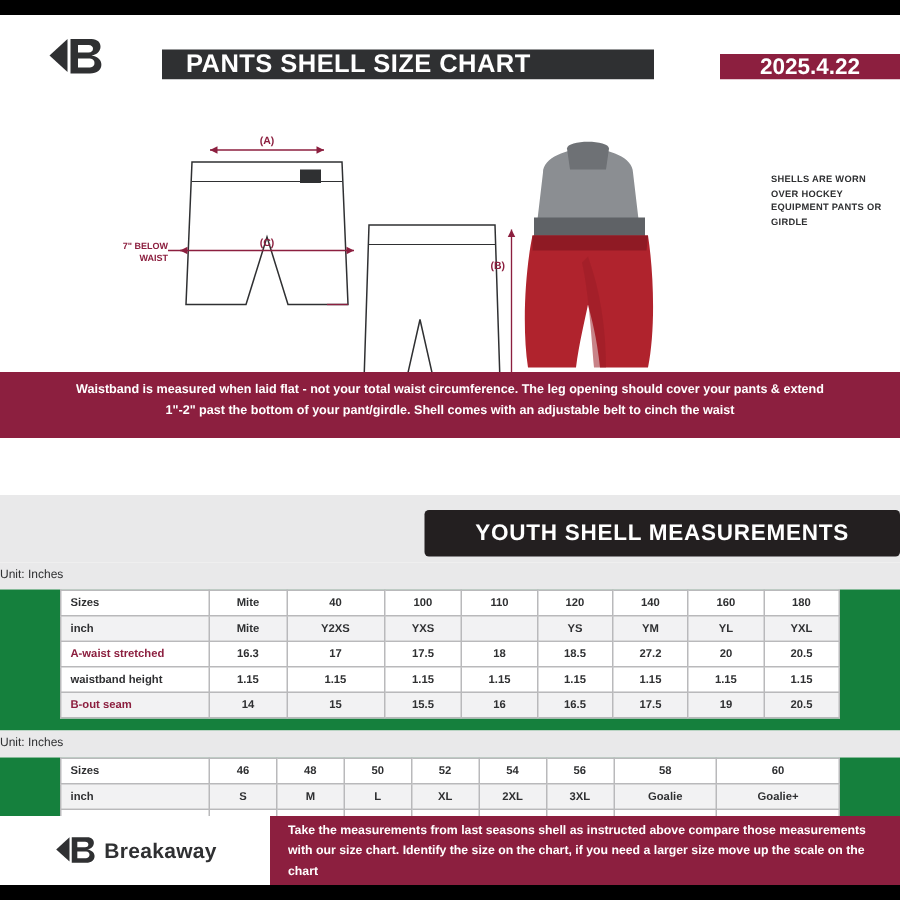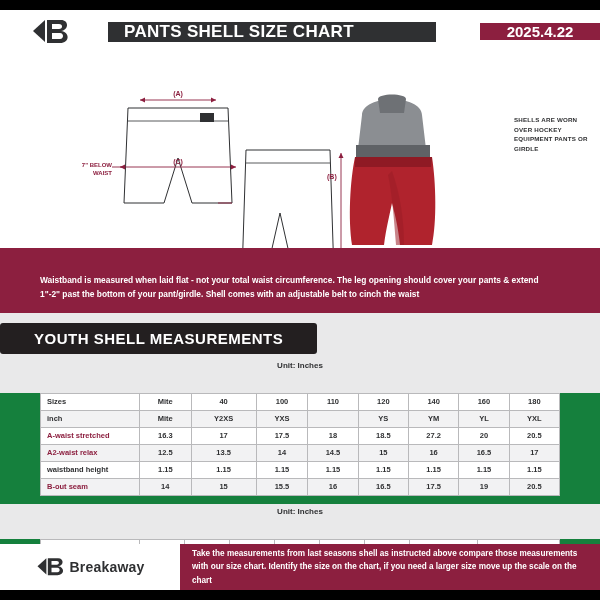--- a/index.html
+++ b/index.html
@@ -11,21 +11,21 @@
   }
   .page{
     position:absolute;left:0;top:10px;
     width:600px;height:580px;
     background:#ffffff;
     overflow:hidden;
   }
 
   
   .header{
-    display:flex;align-items:center;height:43px;
+    display:flex;align-items:flex-end;height:43px;
     background:#ffffff;
   }
   .logo-cell{
     width:108px;display:flex;align-items:center;justify-content:center;
     background:#ffffff;
   }
   .title-cell{
     flex:1;display:flex;align-items:center;
     background:#2f3032;color:#ffffff;
     padding-left:16px;
@@ -49,36 +49,36 @@
     letter-spacing:.2px;
   }
   .below-waist{
     position:absolute;left:72px;top:108px;width:40px;
     font-size:6px;line-height:1.4;color:#8c1f3f;font-weight:bold;text-align:right;
   }
 
   
   .callout{
     background:#8c1f3f;color:#ffffff;
-    padding:26px 40px 11px 40px;
-    text-align:left;font-size:8.4px;line-height:1.65;font-weight:bold;
+    padding:5px 40px 11px 40px;
+    text-align:center;font-size:8.4px;line-height:1.65;font-weight:bold;
   }
 
   
   .banner-wrap{
-    background:#e9e9ea;padding:10px 0 4px 0;text-align:left;
+    background:#e9e9ea;padding:10px 0 4px 0;text-align:right;margin-top:38px;
   }
   .banner{
     display:inline-block;background:#231f20;color:#ffffff;
     font-size:15px;font-weight:bold;letter-spacing:.5px;
     padding:7px 34px;border-radius:3px;
   }
   .unit{
-    background:#e9e9ea;text-align:center;font-size:8px;color:#2f3032;
-    padding:3px 0 23px 0;font-weight:bold;
+    background:#e9e9ea;font-size:8px;color:#2f3032;
+    padding:3px 0 6px 0;font-weight:normal;
   }
 
   
   .tbl-wrap{background:#15803d;padding:0 40px 8px 40px;}
   table{
     width:100%;border-collapse:collapse;background:#ffffff;
     font-size:7.5px;color:#2f3032;
   }
   th,td{
     border:1px solid #b9b9bb;
@@ -216,31 +216,20 @@
             <td class="lbl-red">A-waist stretched</td>
             <td>16.3</td>
             <td>17</td>
             <td>17.5</td>
             <td>18</td>
             <td>18.5</td>
             <td>27.2</td>
             <td>20</td>
             <td>20.5</td>
           </tr>
-          <tr class="row-alt">
-            <td class="lbl-red">A2-waist relax</td>
-            <td>12.5</td>
-            <td>13.5</td>
-            <td>14</td>
-            <td>14.5</td>
-            <td>15</td>
-            <td>16</td>
-            <td>16.5</td>
-            <td>17</td>
-          </tr>
           <tr>
             <td>waistband height</td>
             <td>1.15</td>
             <td>1.15</td>
             <td>1.15</td>
             <td>1.15</td>
             <td>1.15</td>
             <td>1.15</td>
             <td>1.15</td>
             <td>1.15</td>

